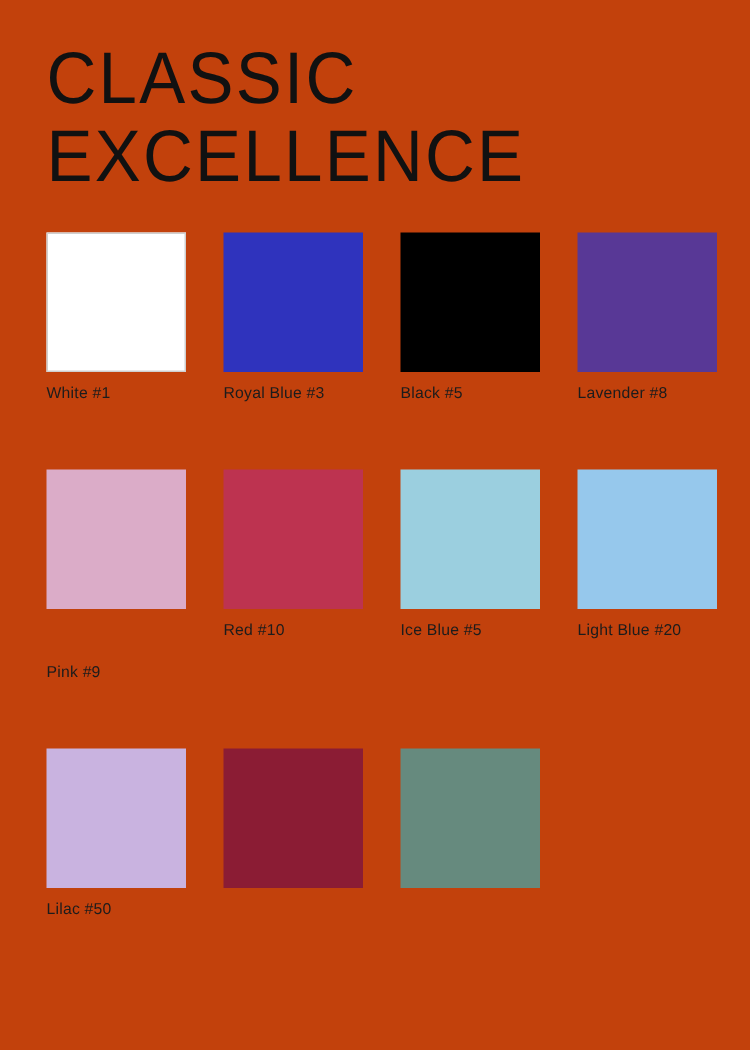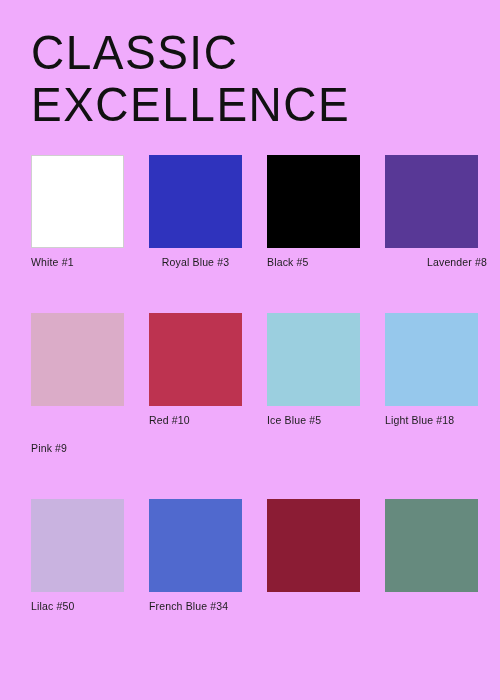--- a/index.html
+++ b/index.html
@@ -12,21 +12,21 @@
     height: 700px;
     background: #ffffff;
     font-family: "Liberation Sans", sans-serif;
     overflow: hidden;
   }
 
   .card {
     position: relative;
     width: 500px;
     height: 700px;
-    background: #f0abfc;
+    background: #c2410c;
     box-sizing: border-box;
     padding: 0;
   }
 
   
   .title-block {
     position: absolute;
     left: 31px;
     top: 24px;
     width: 440px;
@@ -92,53 +92,49 @@
     <span class="title-line">EXCELLENCE</span>
   </div>
 
   <div class="grid">
       <div class="swatch-cell">
         <span class="swatch-chip bordered" style="background-color: rgb(255, 255, 255); border-color: rgb(207, 207, 207);"></span>
         <span class="swatch-label" style="color: rgb(28, 28, 28);">White #1</span>
       </div>
       <div class="swatch-cell">
         <span class="swatch-chip" style="background-color: rgb(47, 51, 189);"></span>
-        <span class="swatch-label" style="color: rgb(28, 28, 28); text-align: center;">Royal Blue #3</span>
+        <span class="swatch-label" style="color: rgb(28, 28, 28);">Royal Blue #3</span>
       </div>
       <div class="swatch-cell">
         <span class="swatch-chip" style="background-color: rgb(0, 0, 0);"></span>
         <span class="swatch-label" style="color: rgb(28, 28, 28);">Black #5</span>
       </div>
       <div class="swatch-cell">
         <span class="swatch-chip" style="background-color: rgb(88, 56, 150);"></span>
-        <span class="swatch-label" style="color: rgb(28, 28, 28); margin-left: 42px;">Lavender #8</span>
+        <span class="swatch-label" style="color: rgb(28, 28, 28);">Lavender #8</span>
       </div>
       <div class="swatch-cell">
         <span class="swatch-chip" style="background-color: rgb(219, 172, 200);"></span>
         <span class="swatch-label" style="color: rgb(28, 28, 28); margin-top: 36px;">Pink #9</span>
       </div>
       <div class="swatch-cell">
         <span class="swatch-chip" style="background-color: rgb(189, 51, 80);"></span>
         <span class="swatch-label" style="color: rgb(28, 28, 28);">Red #10</span>
       </div>
       <div class="swatch-cell">
         <span class="swatch-chip" style="background-color: rgb(155, 207, 223);"></span>
         <span class="swatch-label" style="color: rgb(28, 28, 28);">Ice Blue #5</span>
       </div>
       <div class="swatch-cell">
         <span class="swatch-chip" style="background-color: rgb(150, 200, 236);"></span>
-        <span class="swatch-label" style="color: rgb(28, 28, 28);">Light Blue #18</span>
+        <span class="swatch-label" style="color: rgb(28, 28, 28);">Light Blue #20</span>
       </div>
       <div class="swatch-cell">
         <span class="swatch-chip" style="background-color: rgb(201, 179, 224);"></span>
         <span class="swatch-label" style="color: rgb(28, 28, 28);">Lilac #50</span>
-      </div>
-      <div class="swatch-cell">
-        <span class="swatch-chip" style="background-color: rgb(80, 105, 206);"></span>
-        <span class="swatch-label" style="color: rgb(28, 28, 28);">French Blue #34</span>
       </div>
       <div class="swatch-cell">
         <span class="swatch-chip" style="background-color: rgb(139, 28, 52);"></span>
       </div>
       <div class="swatch-cell">
         <span class="swatch-chip" style="background-color: rgb(102, 138, 126);"></span>
       </div>
     </div>
 
 </div>

